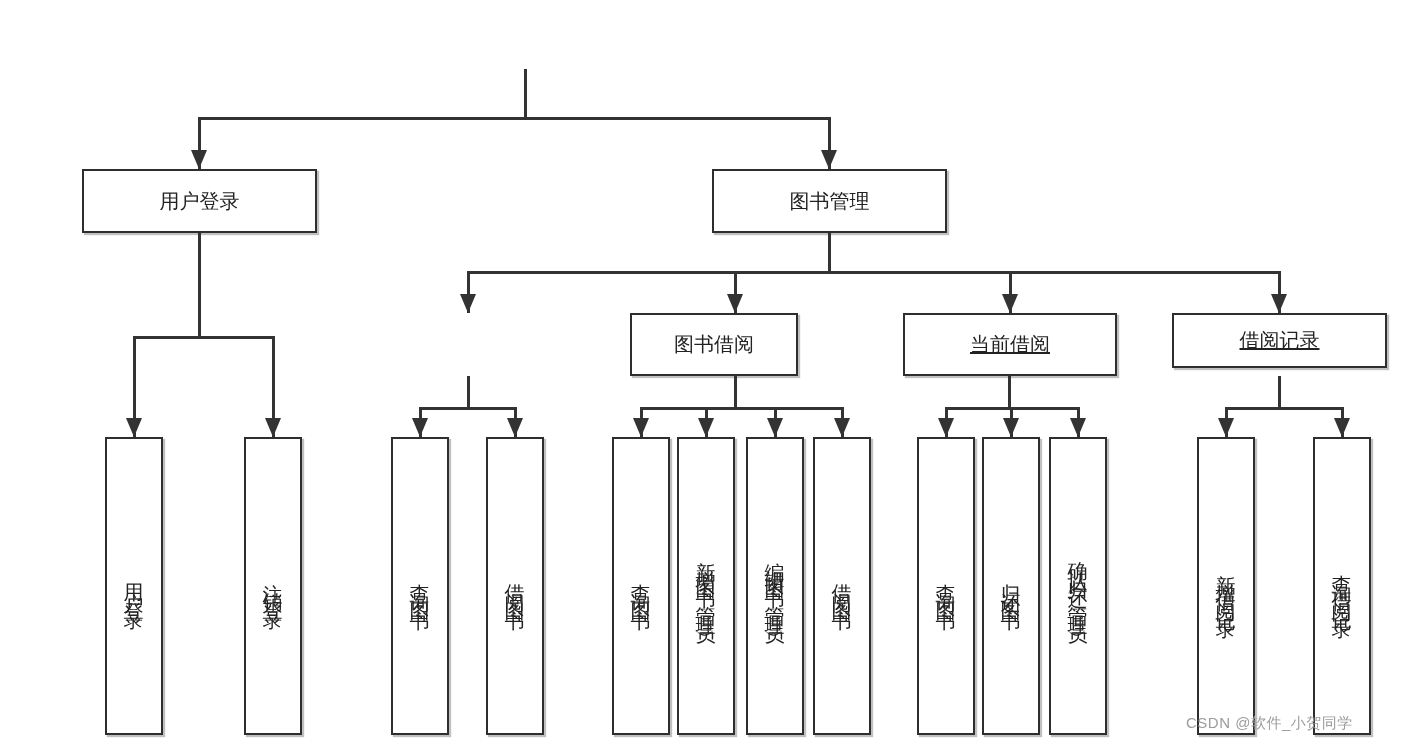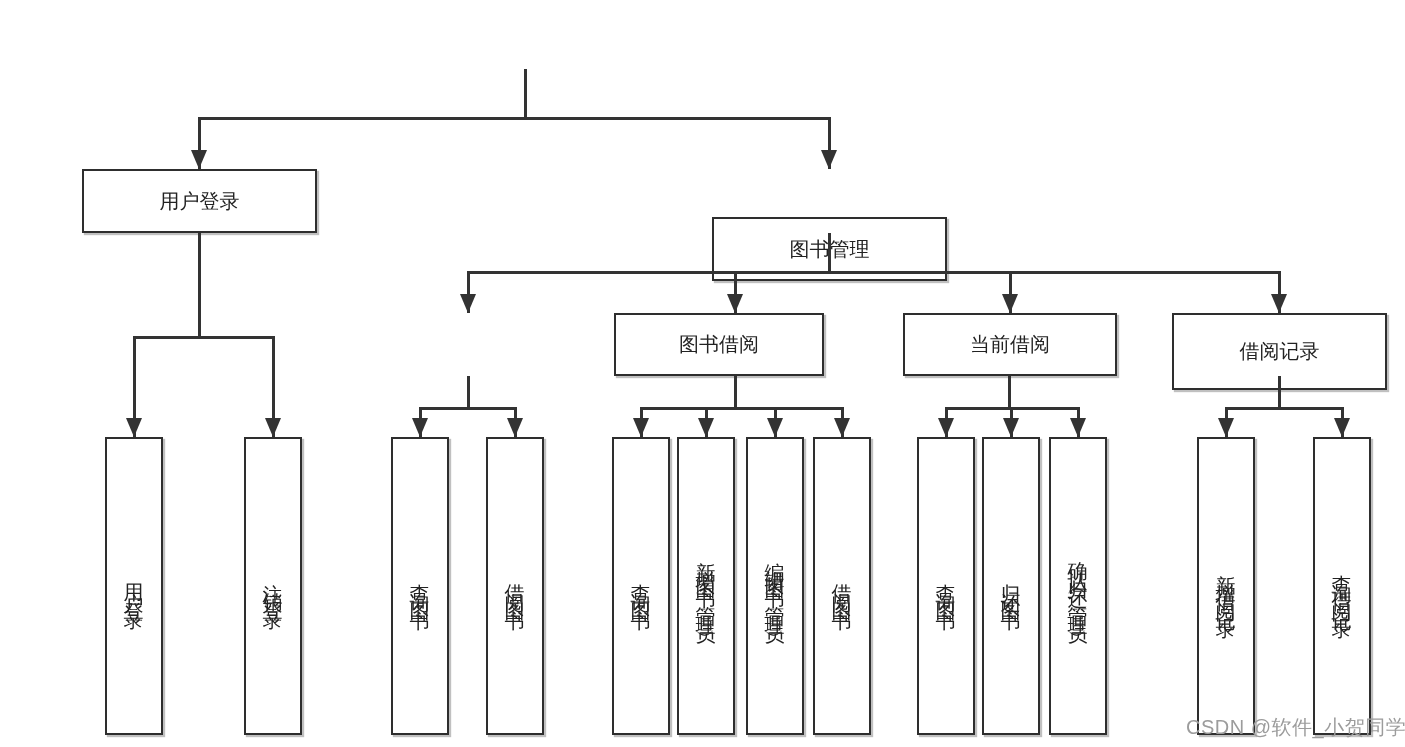--- a/index.html
+++ b/index.html
@@ -50,64 +50,64 @@
     width: 0;
     height: 0;
     border-left: 8px solid transparent;
     border-right: 8px solid transparent;
     border-top: 19px solid var(--line, #333333);
   }
   .watermark {
     position: absolute;
     left: 1186px;
     top: 714px;
-    font-size: 20px;
+    font-size: 15px;
     letter-spacing: 0.5px;
     color: var(--watermark, #9c9c9c);
     z-index: 10;
     white-space: nowrap;
   }
 </style>
 </head>
 <body>
 
 <div class="canvas">
 
 
   <div class="vline" style="left:524px; top:69px; height:49px;"></div>
   <div class="hline" style="left:198px; top:117px; width:632px;"></div>
   <div class="vline" style="left:198px; top:117px; height:52px;"></div>
   <div class="vline" style="left:828px; top:117px; height:52px;"></div>
   <div class="arrow" style="left:191px; top:150px;"></div>
   <div class="arrow" style="left:821px; top:150px;"></div>
 
   <div class="box" style="left:82px; top:169px; width:235px; height:64px;">用户登录</div>
-  <div class="box" style="left:712px; top:169px; width:235px; height:64px;margin-top:48px;">图书管理</div>
+  <div class="box" style="left:712px; top:169px; width:235px; height:64px;">图书管理</div>
 
   <div class="vline" style="left:198px; top:233px; height:105px;"></div>
   <div class="hline" style="left:133px; top:336px; width:141px;"></div>
   <div class="vline" style="left:133px; top:336px; height:101px;"></div>
   <div class="vline" style="left:272px; top:336px; height:101px;"></div>
   <div class="arrow" style="left:126px; top:418px;"></div>
   <div class="arrow" style="left:265px; top:418px;"></div>
 
   <div class="vline" style="left:828px; top:233px; height:40px;"></div>
   <div class="hline" style="left:467px; top:271px; width:813px;"></div>
   <div class="vline" style="left:467px; top:271px; height:42px;"></div>
   <div class="vline" style="left:734px; top:271px; height:42px;"></div>
   <div class="vline" style="left:1009px; top:271px; height:42px;"></div>
   <div class="vline" style="left:1278px; top:271px; height:42px;"></div>
   <div class="arrow" style="left:460px; top:294px;"></div>
   <div class="arrow" style="left:727px; top:294px;"></div>
   <div class="arrow" style="left:1002px; top:294px;"></div>
   <div class="arrow" style="left:1271px; top:294px;"></div>
 
-  <div class="box" style="left:614px; top:313px; width:210px; height:63px;">图书借阅</div>
-  <div class="box" style="left:903px; top:313px; width:214px; height:63px;">当前借阅</div>
-  <div class="box" style="left:1172px; top:313px; width:215px; height:77px;">借阅记录</div>
+  <div class="box" style="left:630px; top:313px; width:168px; height:63px;">图书借阅</div>
+  <div class="box" style="left:903px; top:313px; width:214px; height:63px;text-decoration:underline;">当前借阅</div>
+  <div class="box" style="left:1172px; top:313px; width:215px; height:55px;text-decoration:underline;">借阅记录</div>
 
   <div class="vline" style="left:467px; top:376px; height:33px;"></div>
   <div class="hline" style="left:419px; top:407px; width:97px;"></div>
   <div class="vline" style="left:419px; top:407px; height:30px;"></div>
   <div class="vline" style="left:514px; top:407px; height:30px;"></div>
   <div class="arrow" style="left:412px; top:418px;"></div>
   <div class="arrow" style="left:507px; top:418px;"></div>
 
   <div class="vline" style="left:734px; top:376px; height:33px;"></div>
   <div class="hline" style="left:640px; top:407px; width:203px;"></div>

